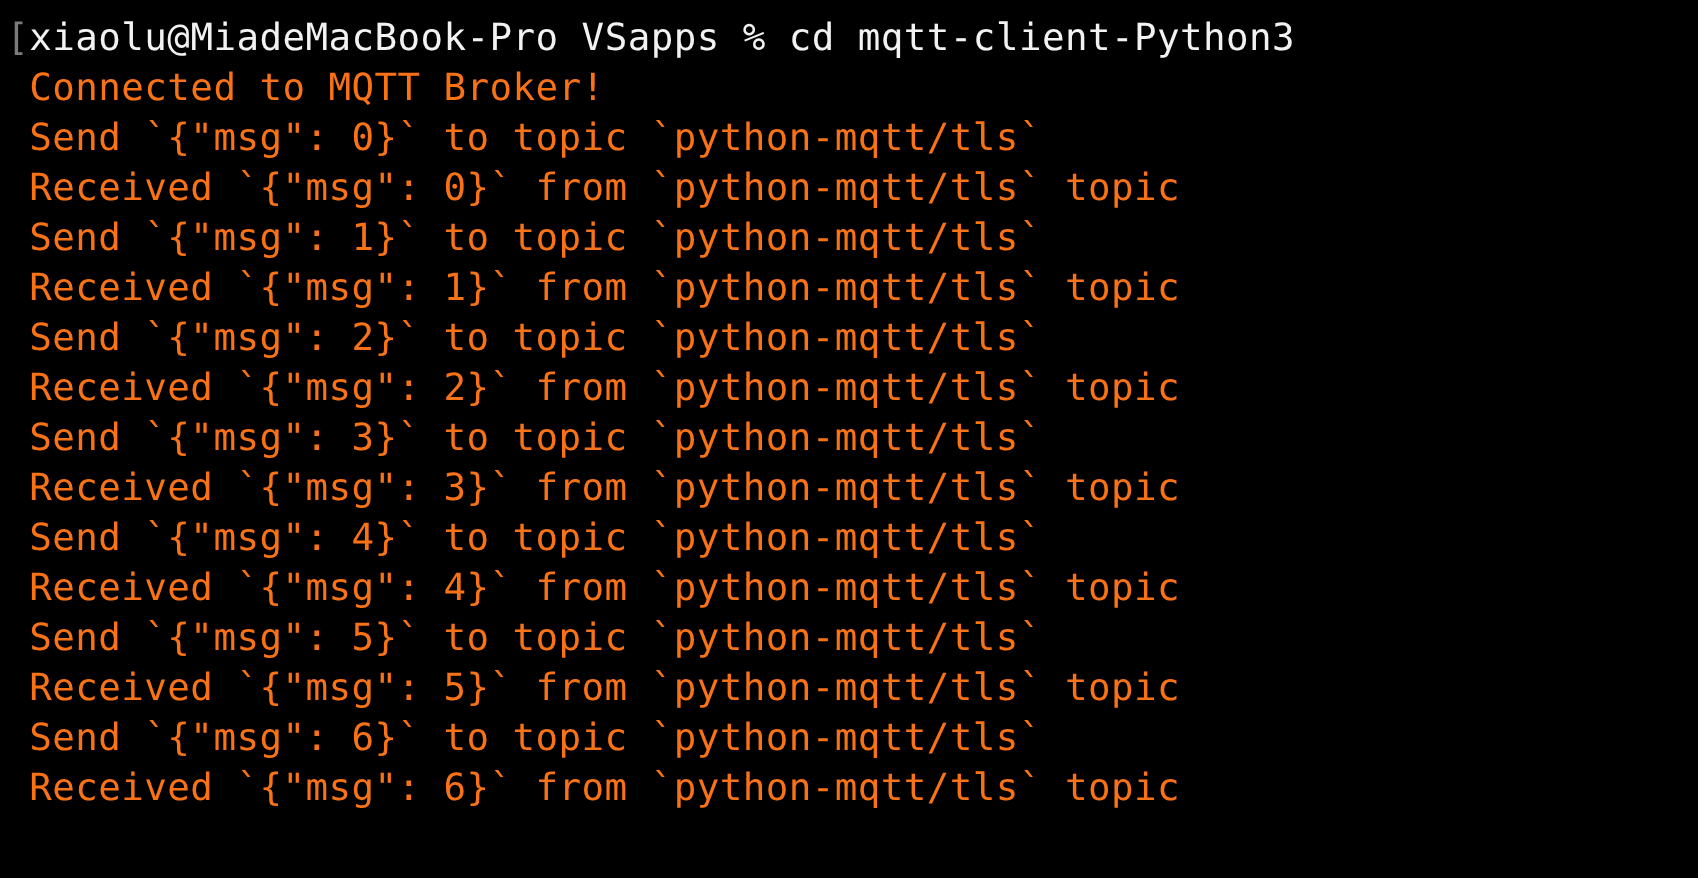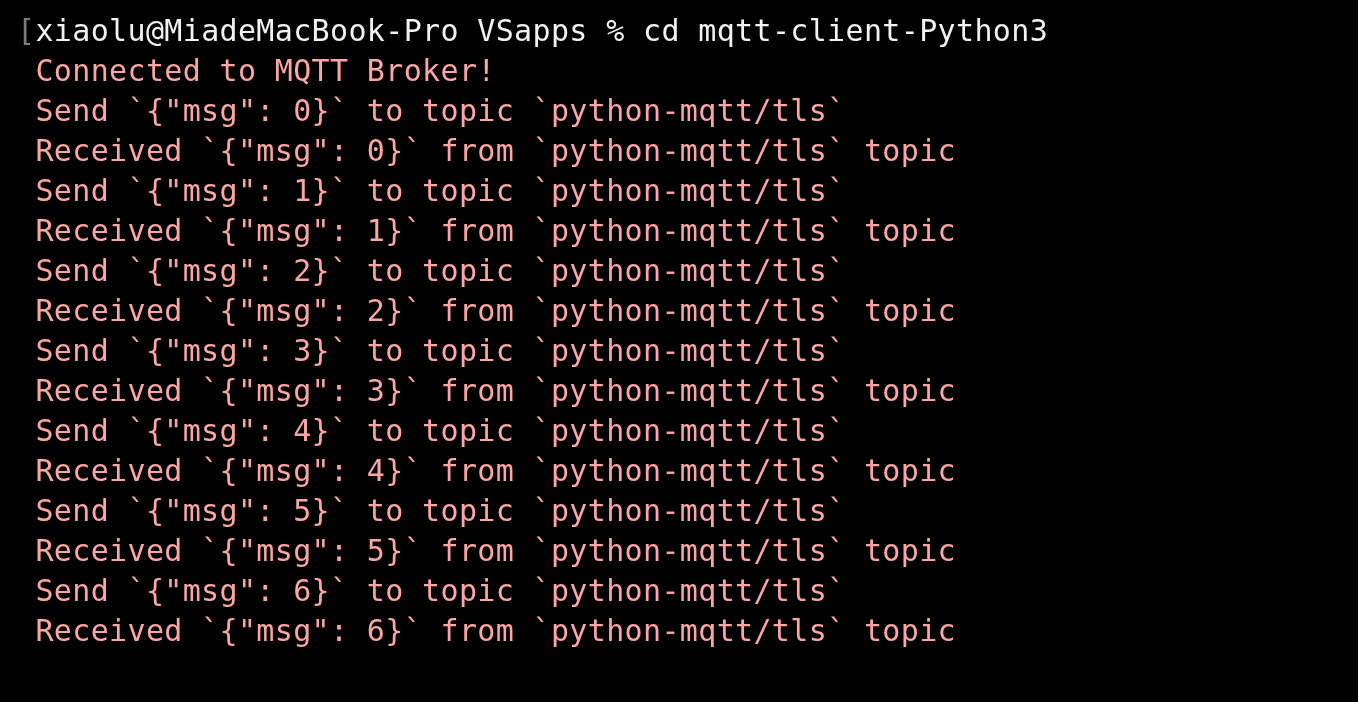--- a/index.html
+++ b/index.html
@@ -17,29 +17,28 @@
   #terminal {
     position: relative;
     width: 1358px;
     height: 702px;
     background: #000000;
     box-sizing: border-box;
     padding: 11px 0 0 0;
   }
   #terminal-screen {
     display: block;
-    margin-left: 12px;
   }
   .term-line {
     display: block;
     height: 40px;
     line-height: 40px;
     font-size: 30px;
     letter-spacing: 0.35px;
-    color: #fca5a5;
+    color: #f97316;
     white-space: pre;
     padding-left: 5px;
     font-family: "DejaVu Sans Mono", "Liberation Mono", monospace;
   }
   .term-line.prompt-line {
     color: #f2f2f2;
   }
   .prompt-bracket {
     color: #7a7a7a;
   }

